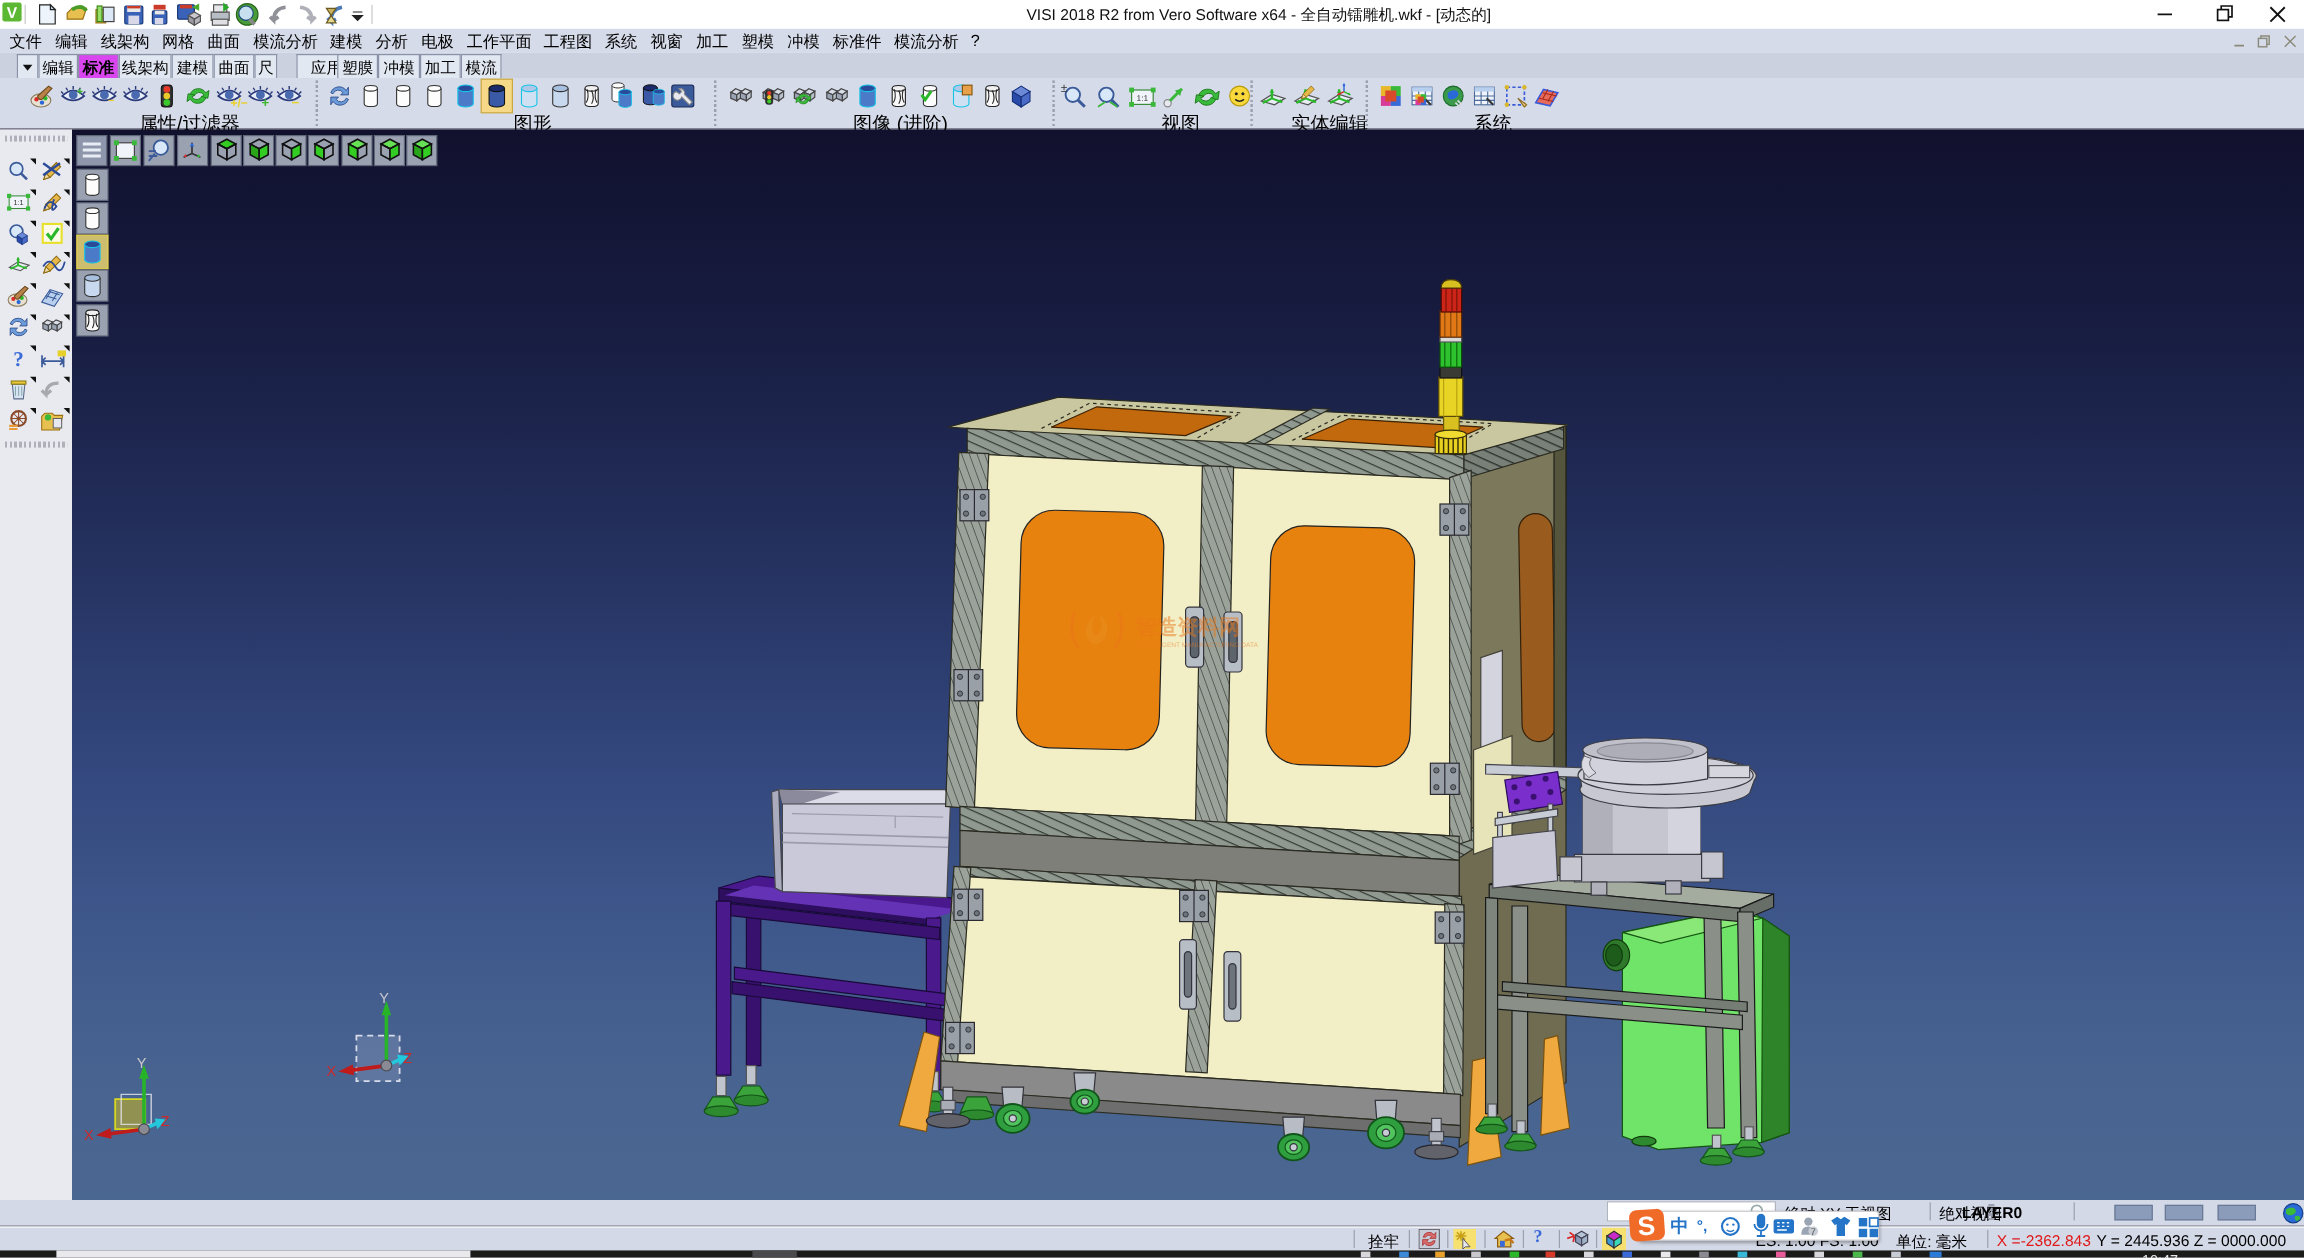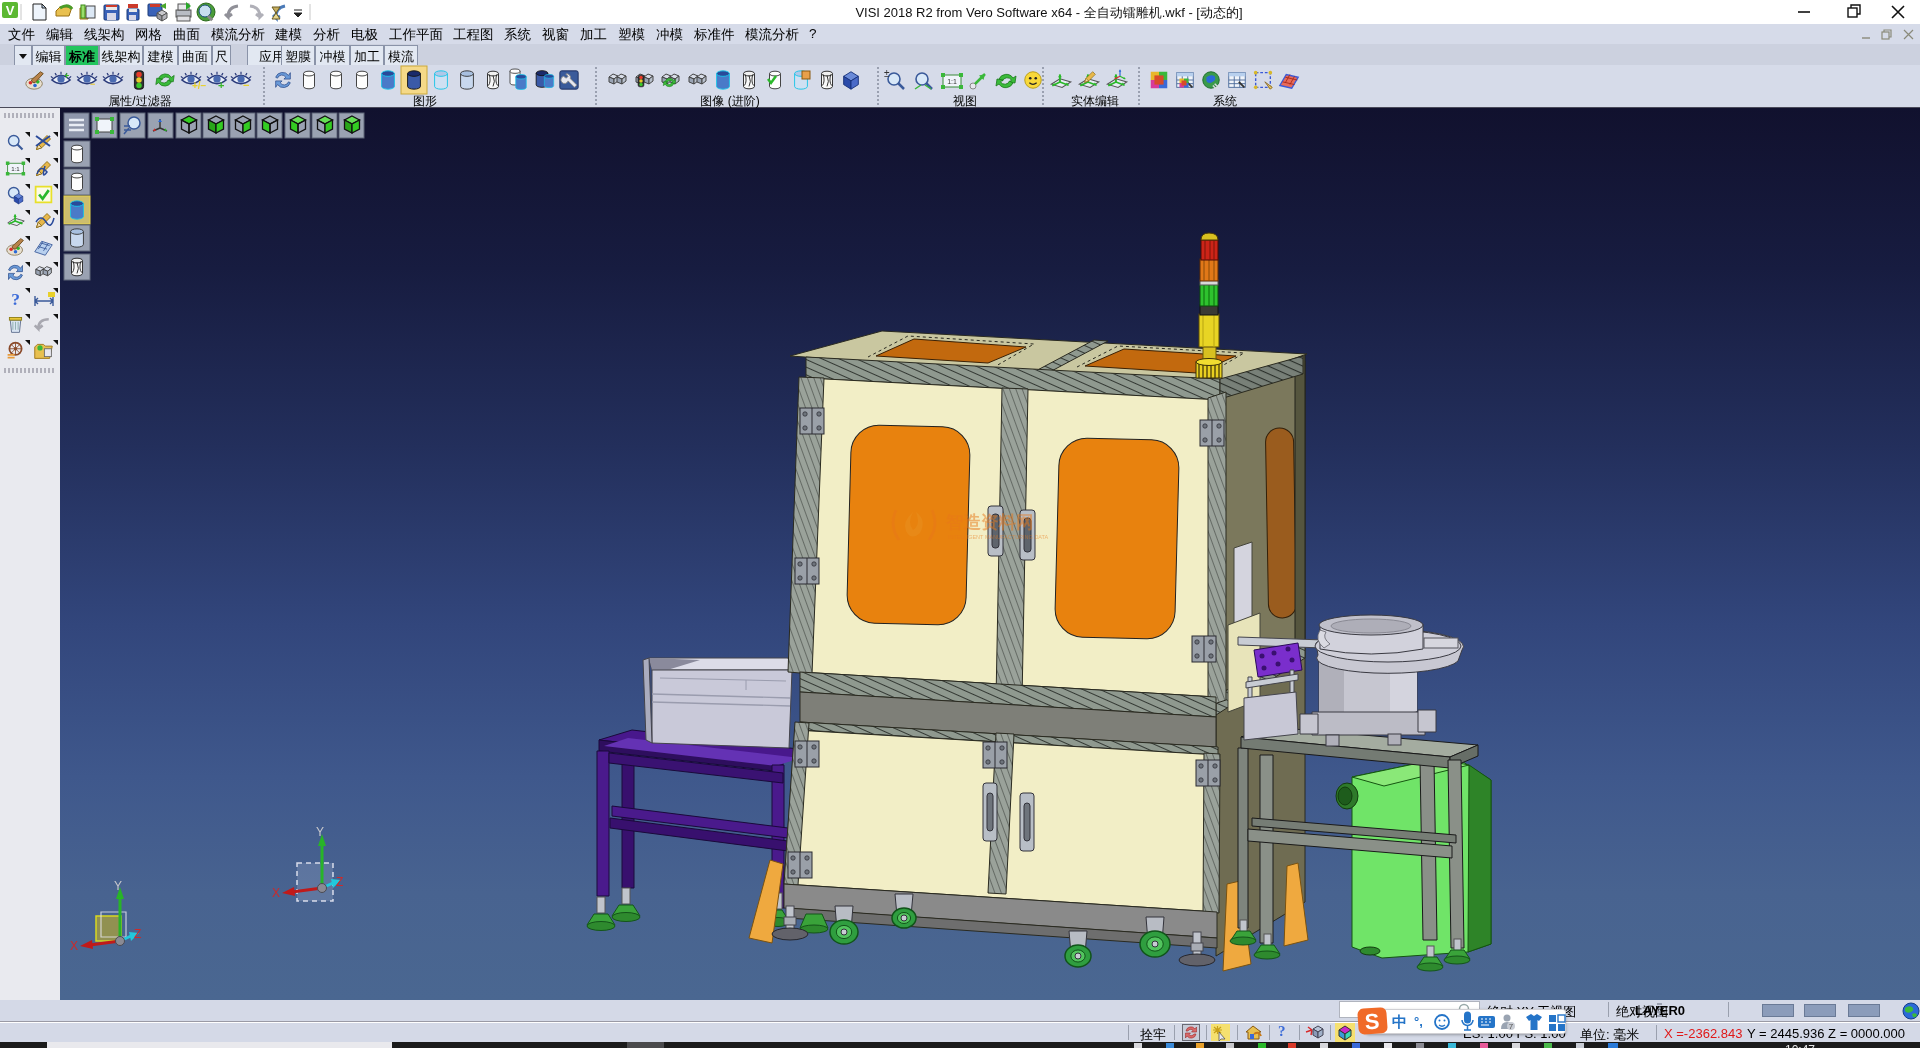--- a/index.html
+++ b/index.html
@@ -4,23 +4,23 @@
 <style>
 * { margin:0; padding:0; box-sizing:border-box; }
 html,body { width:1920px; height:1048px; overflow:hidden; font-family:"Liberation Sans",sans-serif; }
 .abs { position:absolute; }
 #titlebar { position:absolute; left:0; top:0; width:1920px; height:24px; background:#ffffff; }
 #title-text { position:absolute; left:178px; top:4px; width:1742px; text-align:center; font-size:13px; color:#111; }
 #menubar { position:absolute; left:0; top:24px; width:1920px; height:20px; background:#d6dbe9; }
 .menu-item { position:absolute; top:2px; font-size:13.5px; color:#000; }
 #tabrow { position:absolute; left:0; top:44px; width:1920px; height:21px; background:#ccd1df; }
 .tab { position:absolute; top:1px; height:20px; background:#e2e8f2; border:1px solid #8a93a8; border-bottom:none; font-size:13px; color:#000; text-align:center; padding-top:2px; }
-.tab.sel { background:#22c55e; font-weight:bold; }
+.tab.sel { background:#d946ef; font-weight:bold; }
 #toolbar { position:absolute; left:0; top:65px; width:1920px; height:43px; background:#d6dbe9; border-bottom:1px solid #4a4a5a; }
-.tb-label { position:absolute; top:28px; font-size:12px; color:#000; text-align:center; }
+.tb-label { position:absolute; top:28px; font-size:16px; color:#000; text-align:right; }
 .tb-sep { position:absolute; top:2px; height:38px; width:2px; background-image:repeating-linear-gradient(to bottom,#9aa0b0 0 2px,transparent 2px 4px); }
 #lefttb { position:absolute; left:0; top:108px; width:60px; height:892px; background:#e9eaef; }
 .grip { position:absolute; height:5px; background-image:repeating-linear-gradient(to right,#b0b0ba 0 2px,transparent 2px 4px); }
 #viewport { position:absolute; left:60px; top:108px; width:1860px; height:892px; background:linear-gradient(to bottom,#11112e 0%,#171c40 18%,#232f5c 38%,#32467c 58%,#3f588c 75%,#486390 88%,#4a6791 100%); }
 #status1 { position:absolute; left:0; top:1000px; width:1920px; height:22px; background:#d4d9e7; border-bottom:1px solid #9a9aa5; font-size:13px; }
 #status2 { position:absolute; left:0; top:1023px; width:1920px; height:19px; background:#d4d9e7; font-size:13px;padding-left:12px; }
 #taskbar { position:absolute; left:0; top:1042px; width:1920px; height:6px; background:#1b1b1b; }
 .s-sep { position:absolute; top:2px; height:15px; width:1px; background:#9aa0ae; }
 .s-txt { position:absolute; top:3px; color:#000; }
 </style>

